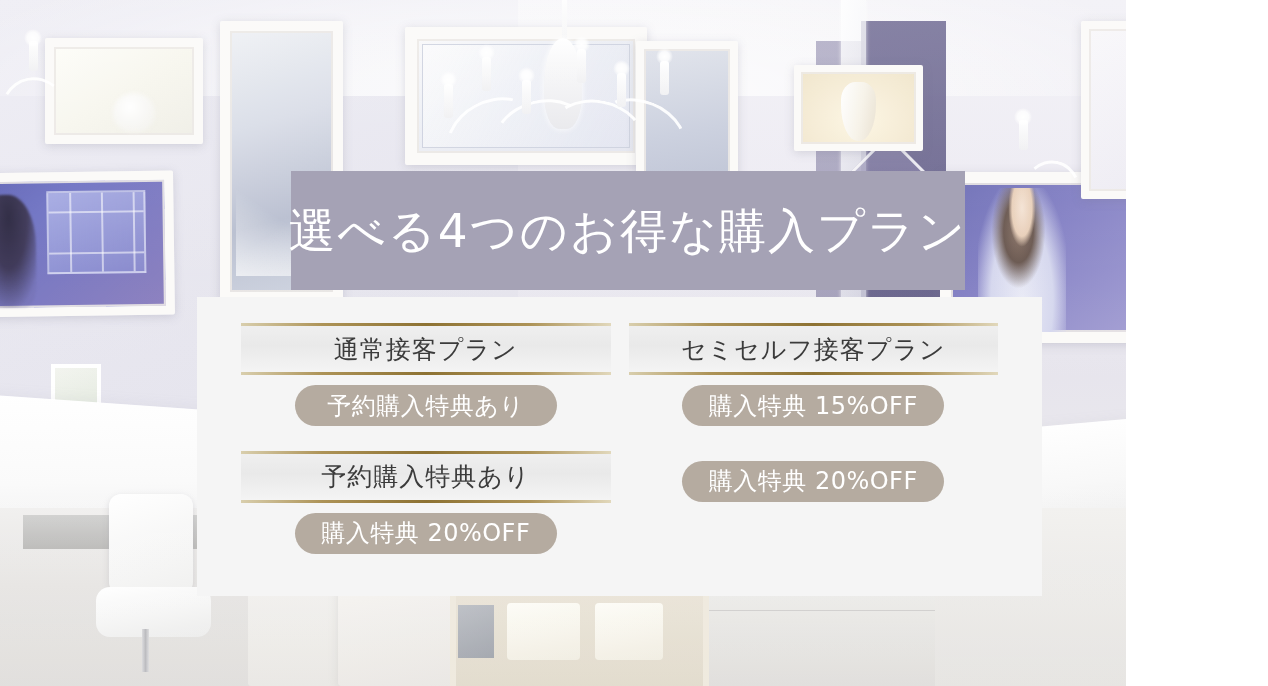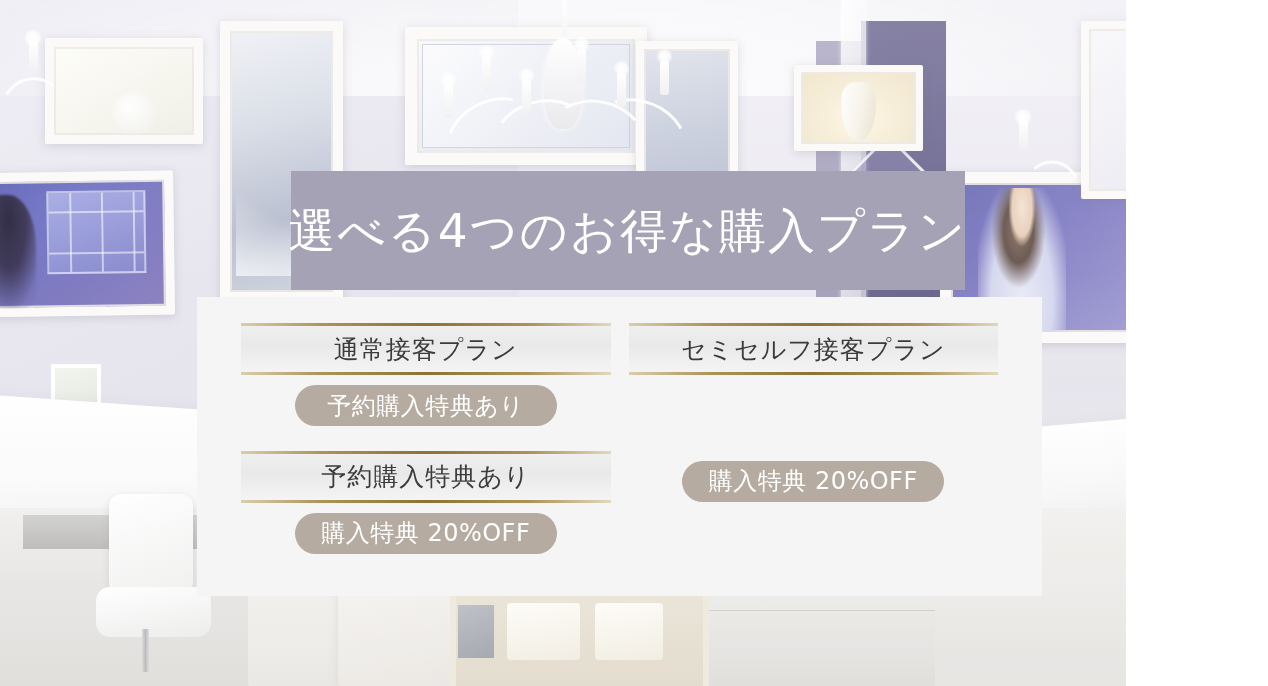--- a/index.html
+++ b/index.html
@@ -658,20 +658,23 @@
       </div>
       <div class="plan-badge">
         <span class="plan-badge-text">予約購入特典あり</span>
       </div>
     </div>
 
     <div class="plan-card">
       <div class="plan-header">
         <span class="plan-header-text">セミセルフ接客プラン</span>
       </div>
+      <div class="plan-badge">
+        <span class="plan-badge-text">購入特典 15%OFF</span>
+      </div>
     </div>
 
     <div class="plan-card">
       <div class="plan-header">
         <span class="plan-header-text">予約購入特典あり</span>
       </div>
       <div class="plan-badge">
         <span class="plan-badge-text">購入特典 20%OFF</span>
       </div>
     </div>

